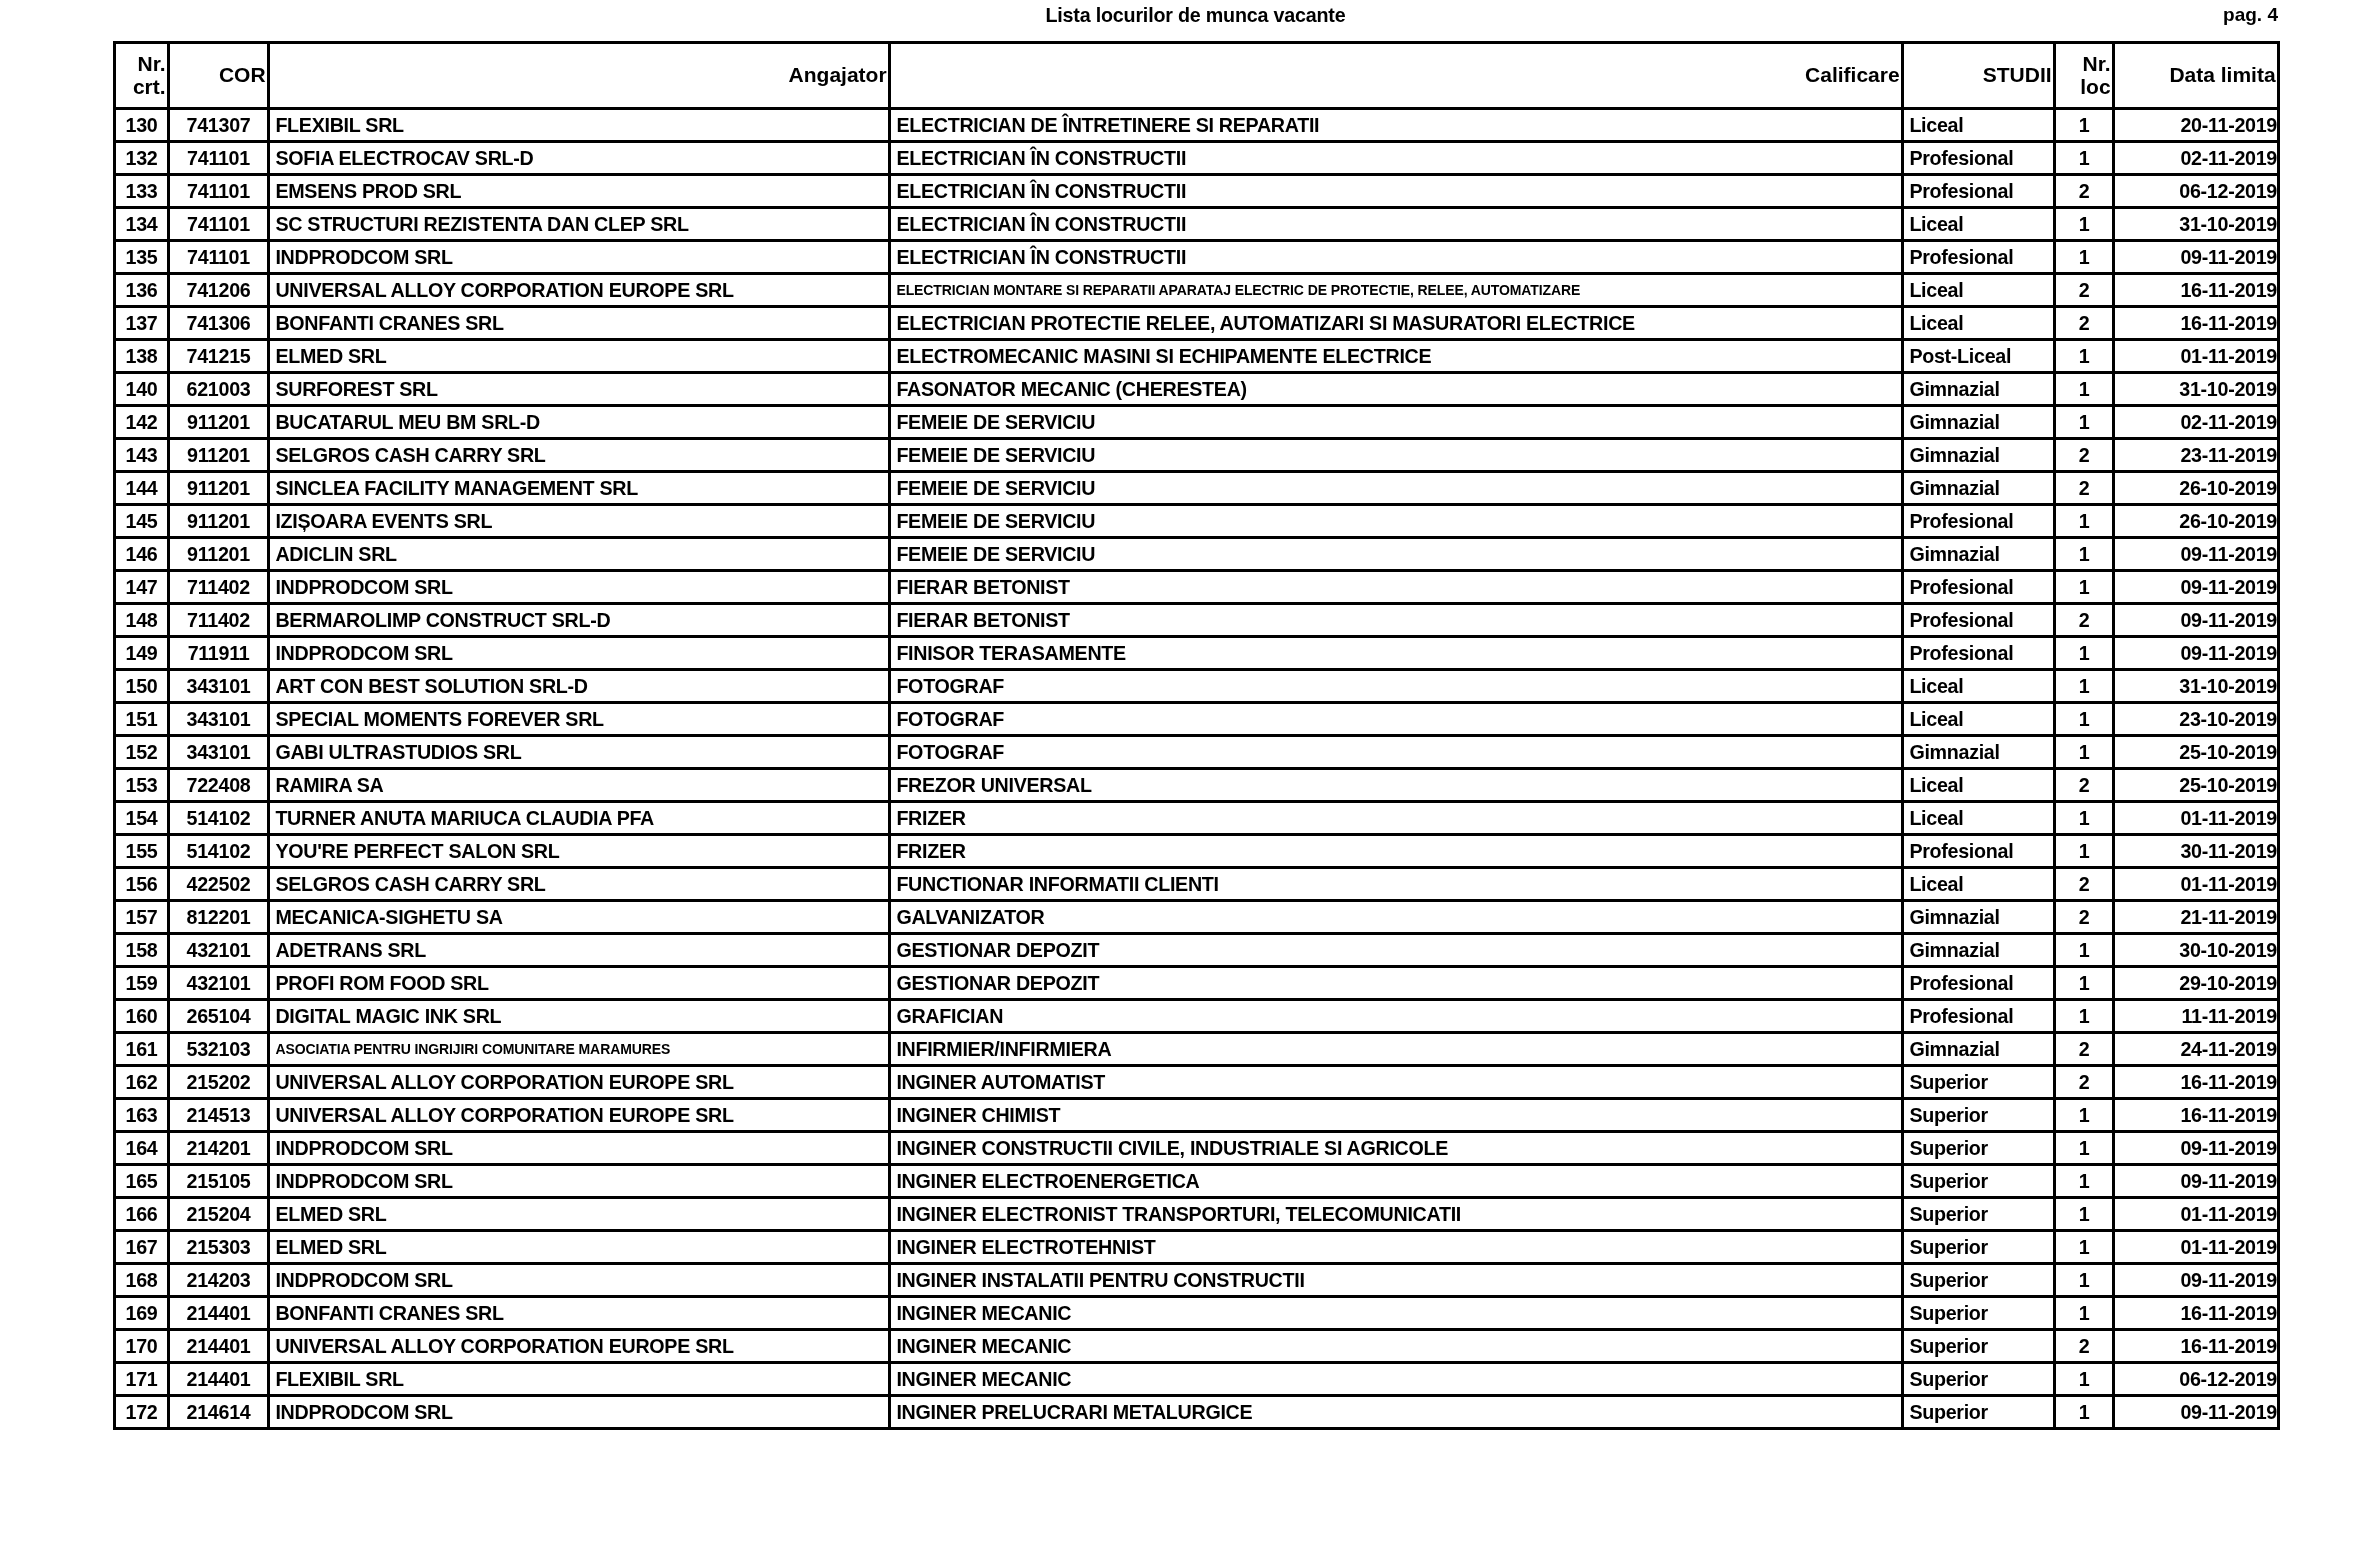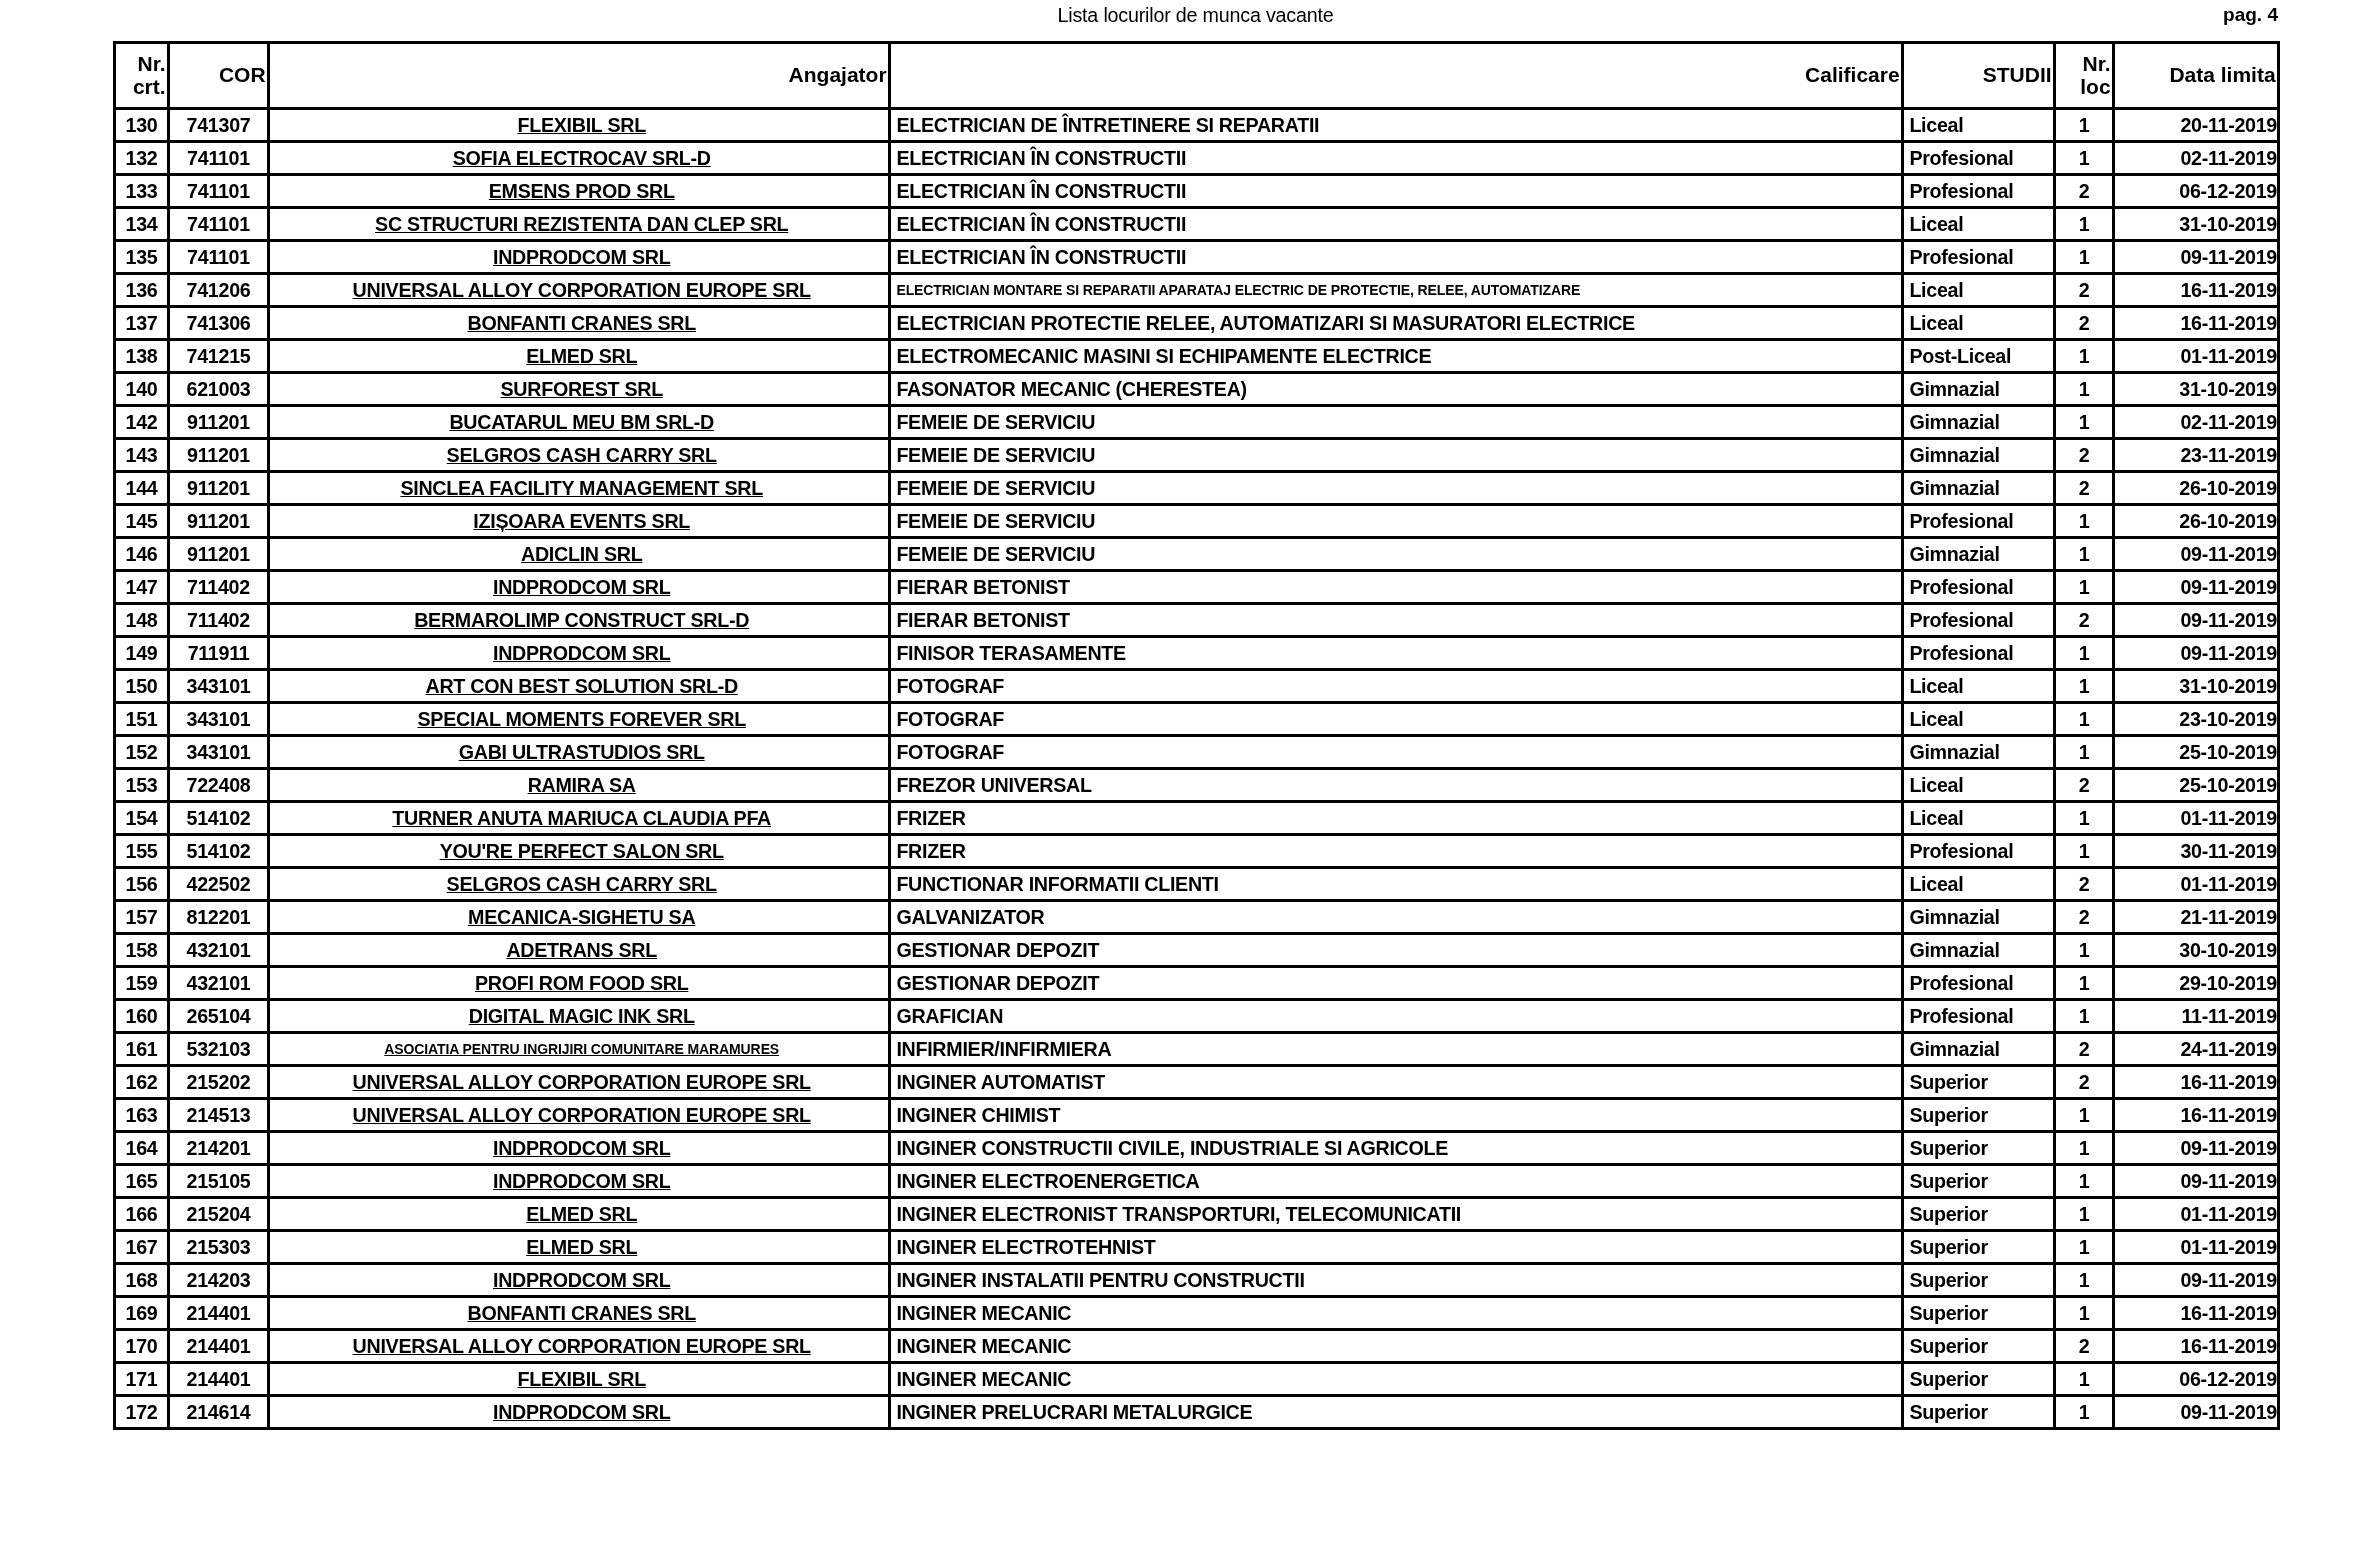--- a/index.html
+++ b/index.html
@@ -18,21 +18,21 @@
     background: #ffffff;
     overflow: hidden;
   }
   .title {
     position: absolute;
     top: 4.1px;
     left: 113px;
     width: 2165px;
     text-align: center;
     font-size: 19.7px;
-    font-weight: normal;
+    font-weight: bold;
     letter-spacing: -0.2px;
   }
   .pagenum {
     position: absolute;
     top: 4.1px;
     left: 2135px;
     width: 143px;
     text-align: right;
     font-size: 19px;
     font-weight: bold;
@@ -65,21 +65,21 @@
     font-size: 19.7px;
     font-weight: bold;
     vertical-align: middle;
     white-space: nowrap;
     letter-spacing: -0.3px;
     padding: 0;
   }
   td.small { font-size: 14px; letter-spacing: -0.1px; }
   .c-nr  { text-align: center; }
   .c-cor { text-align: center; }
-  .c-ang { text-align: center; padding-left: 5.4px; text-decoration: underline; }
+  .c-ang { text-align: left; padding-left: 5.4px; }
   .c-cal { text-align: left; padding-left: 5.4px; }
   .c-stu { text-align: left; padding-left: 5.4px; }
   .c-loc { text-align: center; }
   .c-dat { text-align: right; padding-left: 6.8px; }
 </style>
 </head>
 <body>
 
 <div class="page">
   <div class="title">Lista locurilor de munca vacante</div>

